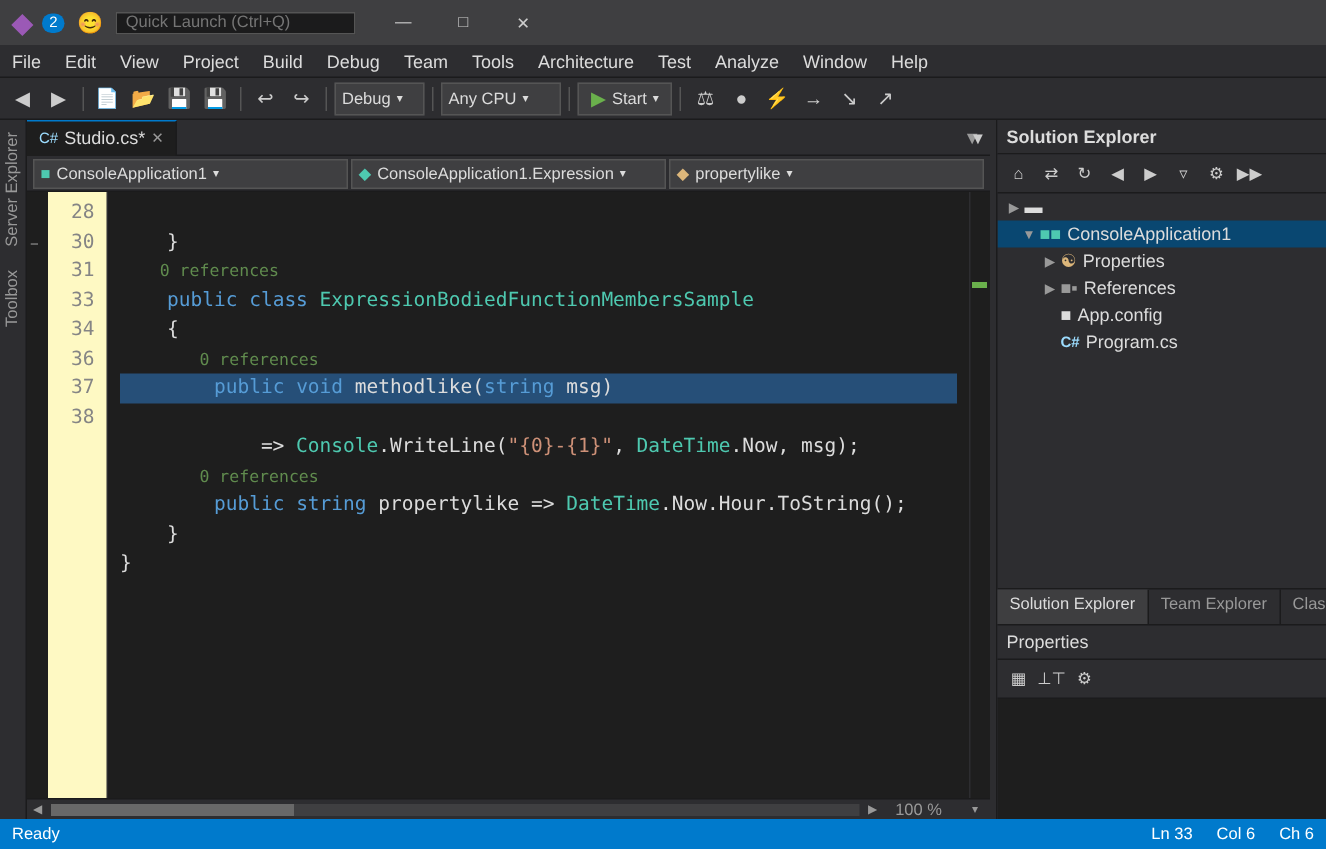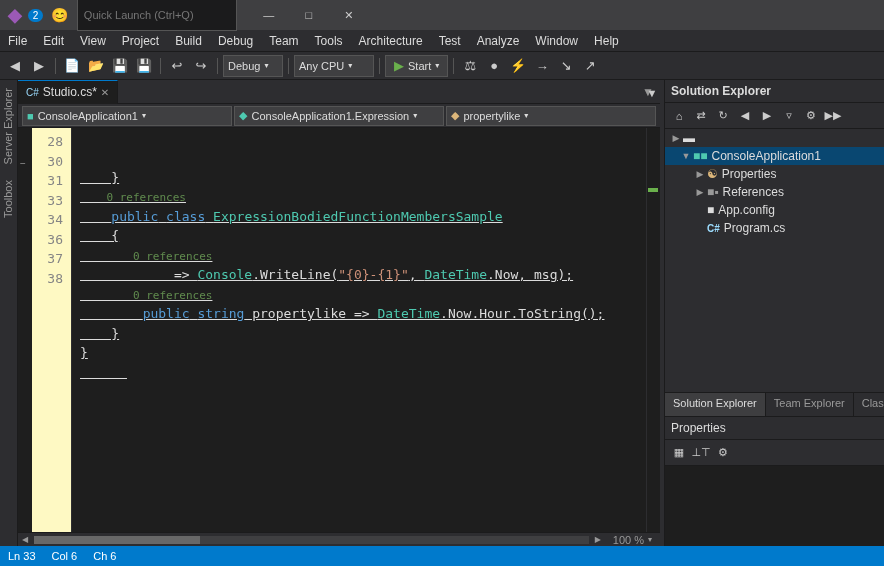--- a/index.html
+++ b/index.html
@@ -41,21 +41,21 @@
     .tab-close { font-size: 10px; color: #999; cursor: pointer; }
 
     
     #nav-bar { background: #2d2d30; height: 24px; display: flex; align-items: center; border-bottom: 1px solid #1b1b1c; gap: 2px; padding: 0 4px; }
     .nav-dropdown { background: #3f3f41; border: 1px solid #555; color: #dcdcdc; height: 20px; padding: 0 4px; font-size: 11px; display: flex; align-items: center; cursor: pointer; flex: 1; }
     .nav-dropdown-arrow { font-size: 8px; margin-left: 4px; }
 
     
     #code-area { flex: 1; overflow: auto; display: flex; }
     #line-numbers { background: #fef9c3; color: #858585; padding: 4px 8px; text-align: right; font-family: 'Consolas', monospace; font-size: 13px; line-height: 1.5; min-width: 40px; user-select: none; border-right: 1px solid #2d2d30; }
-    #code-content { flex: 1; padding: 20px 8px; font-family: 'Consolas', monospace; font-size: 13px; line-height: 1.5; color: #dcdcdc; white-space: pre; overflow: auto; text-decoration: underline; }
+    #code-content { flex: 1; padding: 4px 8px; font-family: 'Consolas', monospace; font-size: 13px; line-height: 1.5; color: #dcdcdc; white-space: pre; overflow: auto; }
 
     
     .kw { color: #569cd6; }
     .cls { color: #4ec9b0; }
     .str { color: #ce9178; }
     .ref { color: #608b4e; font-size: 11px; }
 
     
     #right-panel { width: 220px; background: #2d2d30; display: flex; flex-direction: column; border-left: 1px solid #1b1b1c; }
     #solution-explorer-header { background: #2d2d30; padding: 4px 6px; font-size: 12px; color: #dcdcdc; border-bottom: 1px solid #1b1b1c; font-weight: bold; }
@@ -100,21 +100,21 @@
     #status-bar .status-right { display: flex; gap: 16px; }
   </style>
 </head>
 <body>
 
 <div id="title-bar">
   <div style="margin-right:6px; color:#9b59b6; font-size:18px; font-weight:bold;">◆</div>
   <div style="display:flex; align-items:center; gap:8px; margin-right:12px;">
     <span style="background:#007acc; color:white; border-radius:10px; padding:1px 5px; font-size:10px;">2</span>
     <span style="font-size:14px;">😊</span>
-    <input type="text" style="background: rgb(27, 27, 28); border: 1px solid rgb(85, 85, 85); color: rgb(204, 204, 204); padding: 2px 6px; font-size: 11px; width: 160px; height: 32px;" placeholder="Quick Launch (Ctrl+Q)">
+    <input type="text" style="background: rgb(27, 27, 28); border: 1px solid rgb(85, 85, 85); color: rgb(204, 204, 204); padding: 2px 6px; font-size: 11px; width: 160px; height: 15px;" placeholder="Quick Launch (Ctrl+Q)">
   </div>
   <div class="win-btn">—</div>
   <div class="win-btn">□</div>
   <div class="win-btn close-btn">✕</div>
 </div>
 
 <div id="menu-bar">
   <div class="menu-item">File</div>
   <div class="menu-item">Edit</div>
   <div class="menu-item">View</div>
@@ -221,40 +221,41 @@
         <div>37</div>
         <div>38</div>
       </div>
 
       <div id="code-content">
 <span>    }</span>
 <span class="ref" style="cursor:pointer; font-size:11px;">    0 references</span>
 <span>    <span class="kw">public</span> <span class="kw">class</span> <span class="cls">ExpressionBodiedFunctionMembersSample</span></span>
 <span>    {</span>
 <span class="ref" style="cursor:pointer; font-size:11px;">        0 references</span>
+<span style="background:#264f78; display:block;">        <span class="kw">public</span> <span class="kw">void</span> methodlike(<span class="kw">string</span> msg)</span>
 <span>            =&gt; <span class="cls">Console</span>.WriteLine(<span class="str">"{0}-{1}"</span>, <span class="cls">DateTime</span>.Now, msg);</span>
 <span class="ref" style="cursor:pointer; font-size:11px;">        0 references</span>
 <span>        <span class="kw">public</span> <span class="kw">string</span> propertylike =&gt; <span class="cls">DateTime</span>.Now.Hour.ToString();</span>
 <span>    }</span>
 <span>}</span>
       </div>
 
       <div style="width:14px; background:#1e1e1e; flex-shrink:0; border-left:1px solid #2d2d30; position:relative;">
         <div style="position:absolute; top:0; width:4px; right:0; height:100%; background:#1e1e1e;"></div>
         <div style="position:absolute; top:60px; right:2px; width:10px; height:4px; background:#6ab04c; cursor:pointer;"></div>
       </div>
     </div>
 
     <div style="height:14px; background:#2d2d30; display:flex; align-items:center; border-top:1px solid #1b1b1c;">
       <div style="width:14px; height:14px; display:flex;align-items:center;justify-content:center;cursor:pointer;color:#999;font-size:8px;">◀</div>
       <div style="flex:1;height:8px;background:#3f3f41;margin:0 2px;position:relative;">
         <div style="position:absolute;left:0;width:30%;height:100%;background:#686868;cursor:pointer;"></div>
       </div>
       <div style="width:14px; height:14px; display:flex;align-items:center;justify-content:center;cursor:pointer;color:#999;font-size:8px;">▶</div>
-      <div style="display:flex; gap:4px; padding:0 8px; align-items:center;">
+      <div style="display:flex; gap:20px; padding:0 8px; align-items:center;">
         <span style="font-size:11px; color:#999;">100 %</span>
         <div style="font-size:8px; color:#999; cursor:pointer;">▾</div>
       </div>
     </div>
   </div>
 
   <div class="vsplit"></div>
 
   <div id="right-panel">
 
@@ -324,18 +325,21 @@
         <div class="se-btn">⊥⊤</div>
         <div class="se-btn">⚙</div>
       </div>
       <div id="properties-content"></div>
     </div>
 
   </div>
 </div>
 
 <div id="status-bar">
+  <div class="status-left">
+    <span>Ready</span>
+  </div>
   <div class="status-right">
     <span>Ln 33</span>
     <span>Col 6</span>
     <span>Ch 6</span>
   </div>
 </div>
 
 </body></html>

